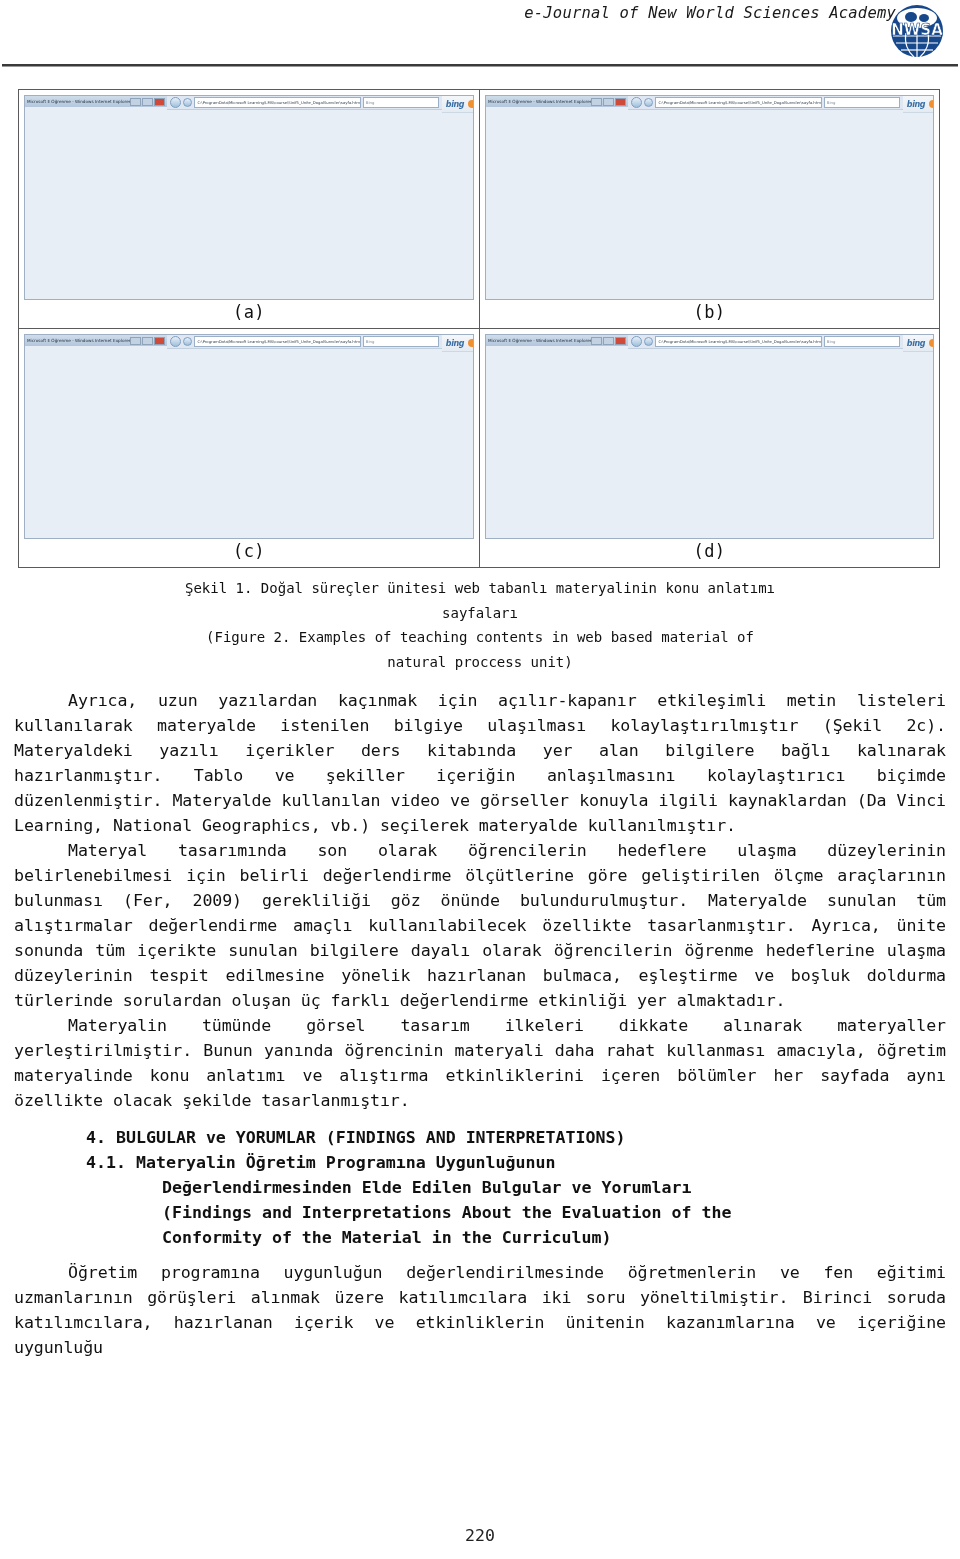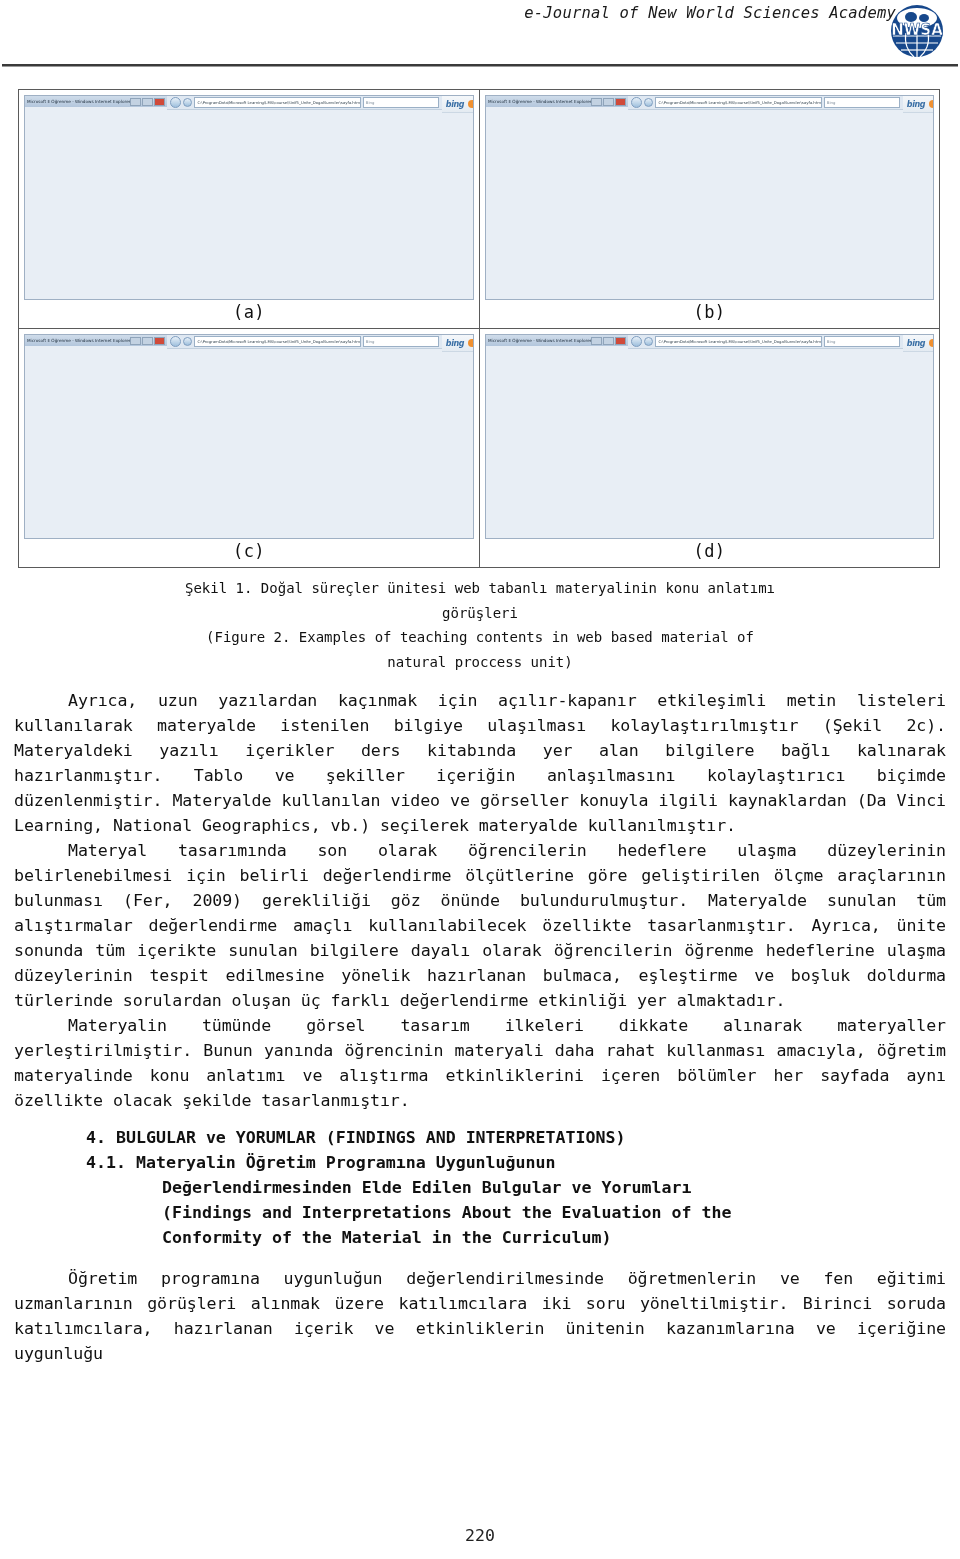--- a/index.html
+++ b/index.html
@@ -948,36 +948,36 @@
           <span class="sb-right">%100</span>
         </div>
       </div>
       <div class="fig-label">(d)</div>
     </div>
   </div>
 </div>
 
 <div class="fig-caption">
   <div>Şekil 1. Doğal süreçler ünitesi web tabanlı materyalinin konu anlatımı</div>
-  <div>görüşleri</div>
+  <div>sayfaları</div>
   <div>(Figure 2. Examples of teaching contents in web based material of</div>
   <div>natural proccess unit)</div>
 </div>
 
 <div class="body-text">
   <p class="ind">Ayrıca, uzun yazılardan kaçınmak için açılır-kapanır etkileşimli metin listeleri kullanılarak materyalde istenilen bilgiye ulaşılması kolaylaştırılmıştır (Şekil 2c). Materyaldeki yazılı içerikler ders kitabında yer alan bilgilere bağlı kalınarak hazırlanmıştır. Tablo ve şekiller içeriğin anlaşılmasını kolaylaştırıcı biçimde düzenlenmiştir. Materyalde kullanılan video ve görseller konuyla ilgili kaynaklardan (Da Vinci Learning, National Geographics, vb.) seçilerek materyalde kullanılmıştır.</p>
   <p class="ind">Materyal tasarımında son olarak öğrencilerin hedeflere ulaşma düzeylerinin belirlenebilmesi için belirli değerlendirme ölçütlerine göre geliştirilen ölçme araçlarının bulunması (Fer, 2009) gerekliliği göz önünde bulundurulmuştur. Materyalde sunulan tüm alıştırmalar değerlendirme amaçlı kullanılabilecek özellikte tasarlanmıştır. Ayrıca, ünite sonunda tüm içerikte sunulan bilgilere dayalı olarak öğrencilerin öğrenme hedeflerine ulaşma düzeylerinin tespit edilmesine yönelik hazırlanan bulmaca, eşleştirme ve boşluk doldurma türlerinde sorulardan oluşan üç farklı değerlendirme etkinliği yer almaktadır.</p>
   <p class="ind">Materyalin tümünde görsel tasarım ilkeleri dikkate alınarak materyaller yerleştirilmiştir. Bunun yanında öğrencinin materyali daha rahat kullanması amacıyla, öğretim materyalinde konu anlatımı ve alıştırma etkinliklerini içeren bölümler her sayfada aynı özellikte olacak şekilde tasarlanmıştır.</p>
 </div>
 
 <div class="headings">
   <div class="h-l1">4. BULGULAR ve YORUMLAR (FINDINGS AND INTERPRETATIONS)</div>
   <div class="h-l2">4.1. Materyalin Öğretim Programına Uygunluğunun</div>
   <div class="h-l2b">Değerlendirmesinden Elde Edilen Bulgular ve Yorumları</div>
   <div class="h-l2c">(Findings and Interpretations About the Evaluation of the</div>
   <div class="h-l2c">Conformity of the Material in the Curriculum)</div>
 </div>
 
-<div class="body-text" style="margin-top:16px">
+<div class="body-text" style="margin-top:10px">
   <p class="ind">Öğretim programına uygunluğun değerlendirilmesinde öğretmenlerin ve fen eğitimi uzmanlarının görüşleri alınmak üzere katılımcılara iki soru yöneltilmiştir. Birinci soruda katılımcılara, hazırlanan içerik ve etkinliklerin ünitenin kazanımlarına ve içeriğine uygunluğu</p>
 </div>
 
 <div class="page-number">220</div>
 
 </body></html>

